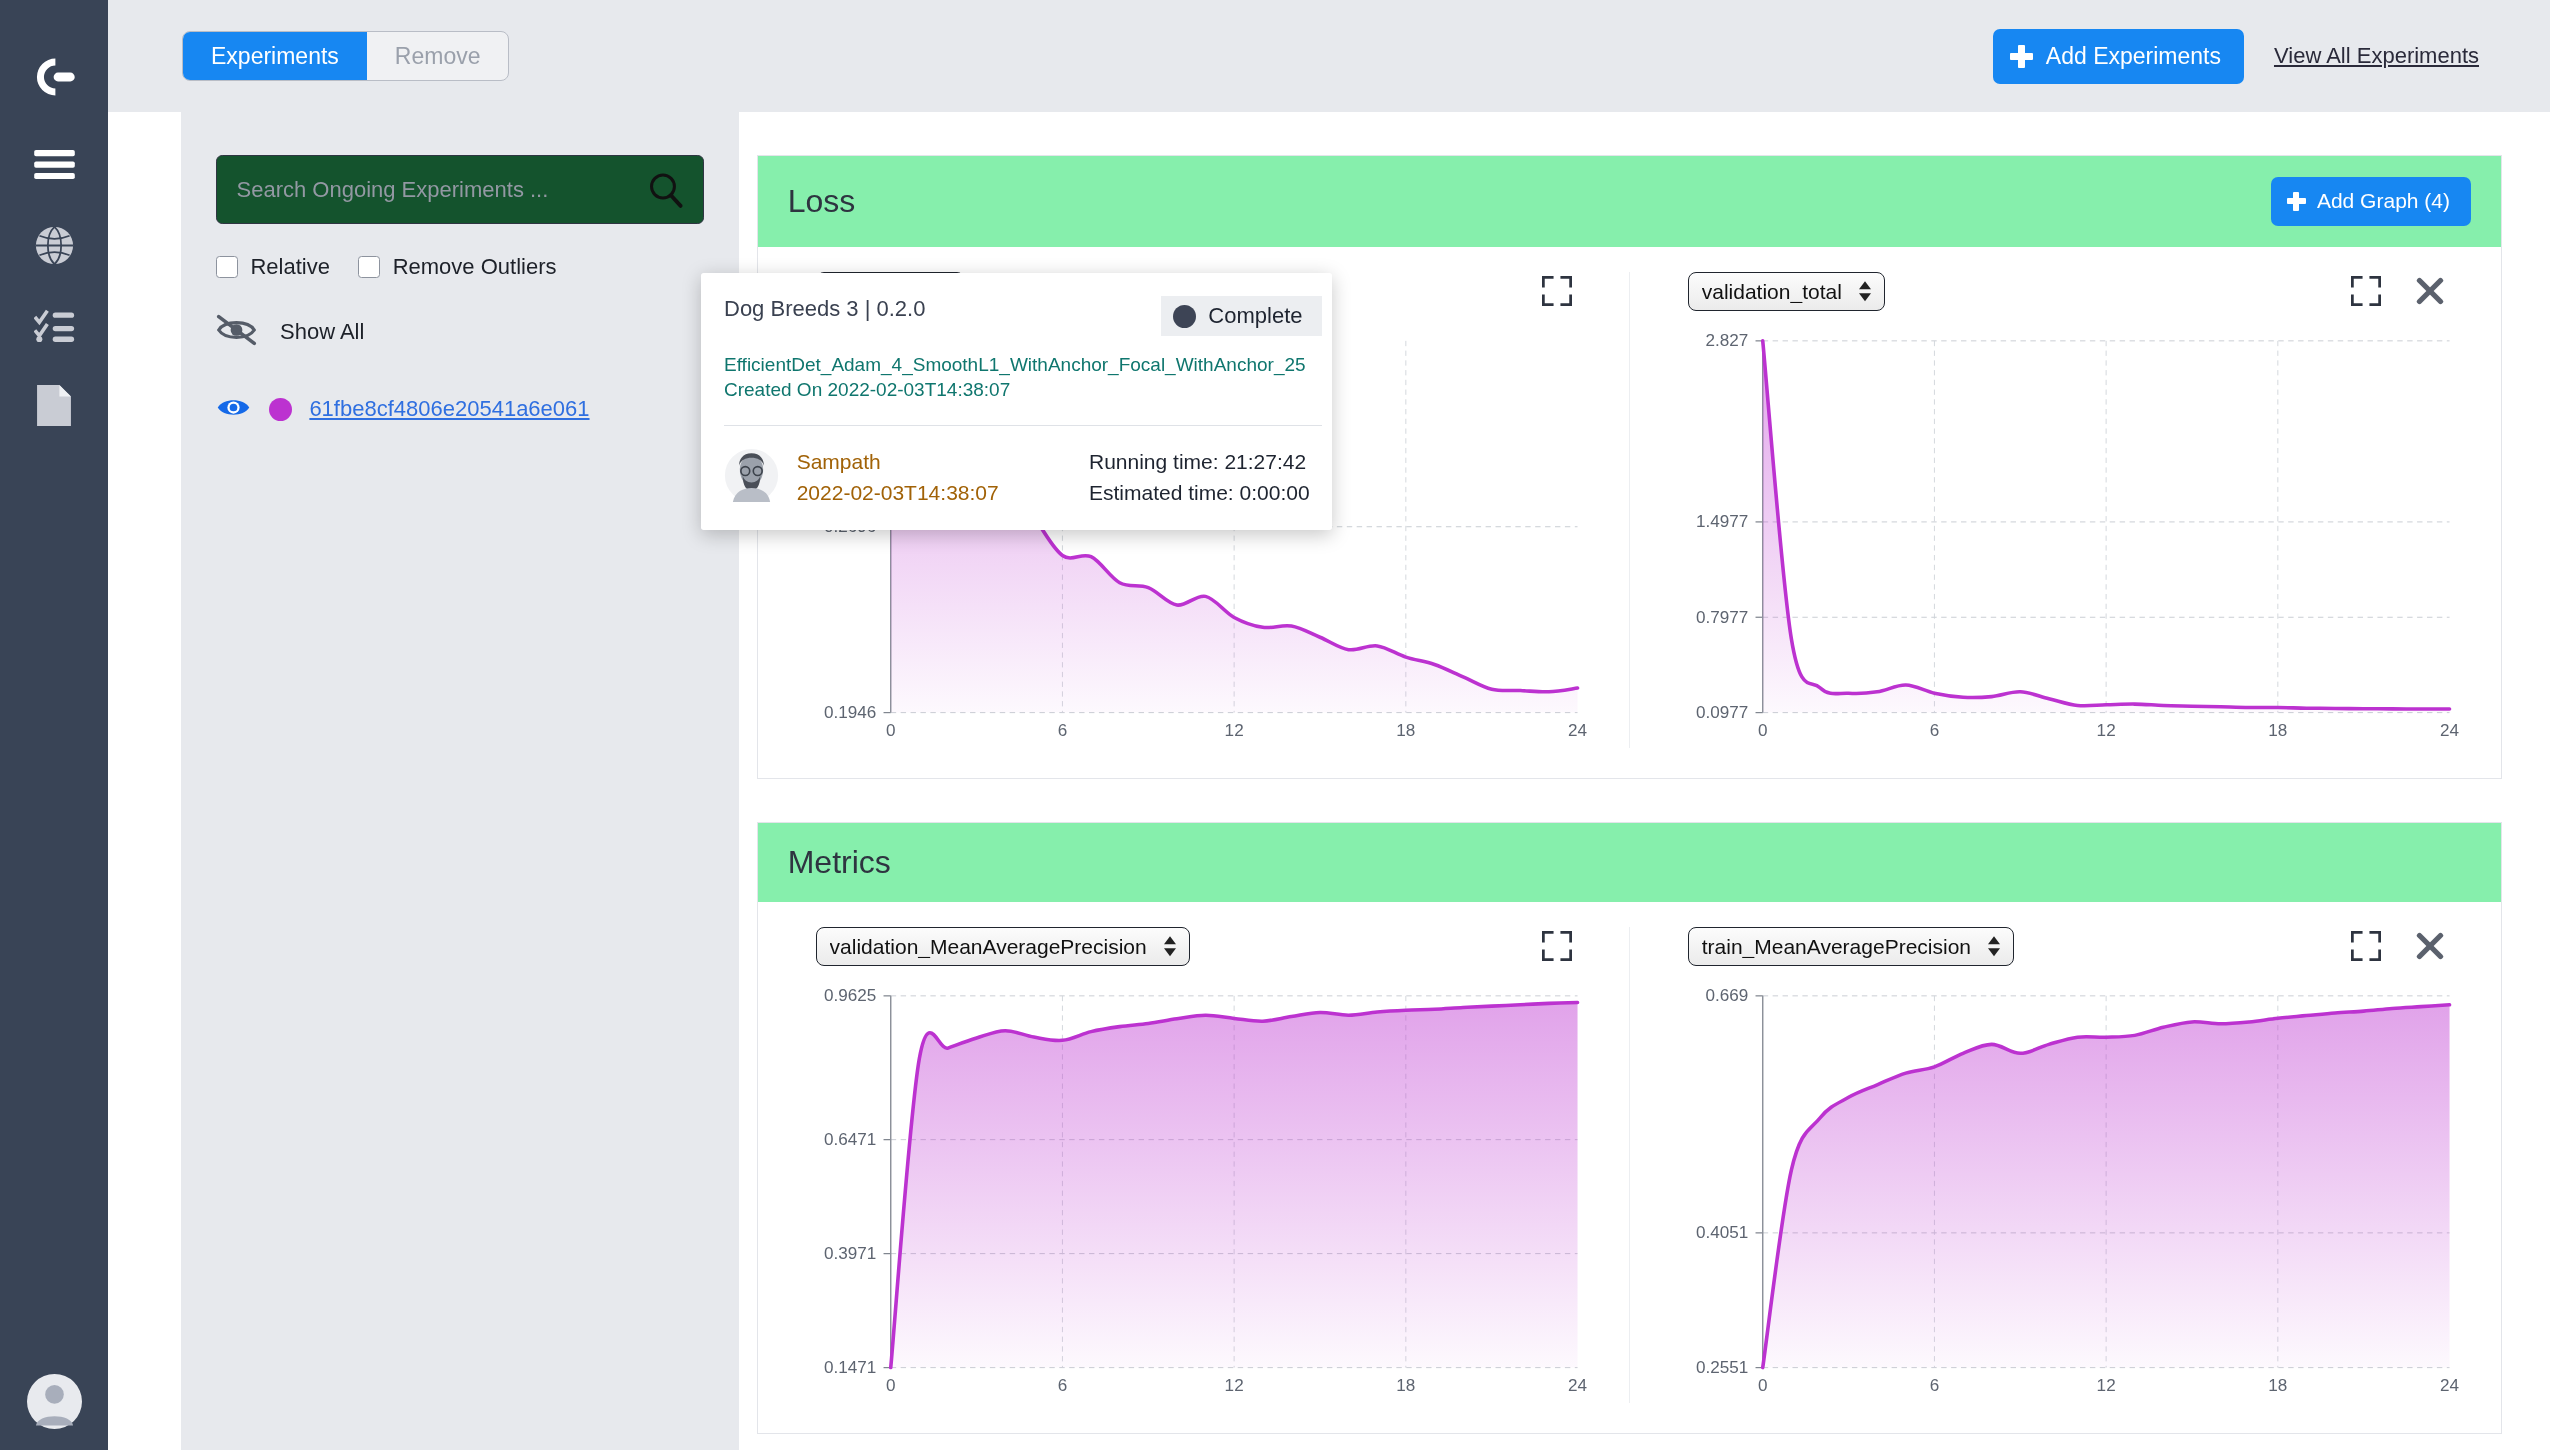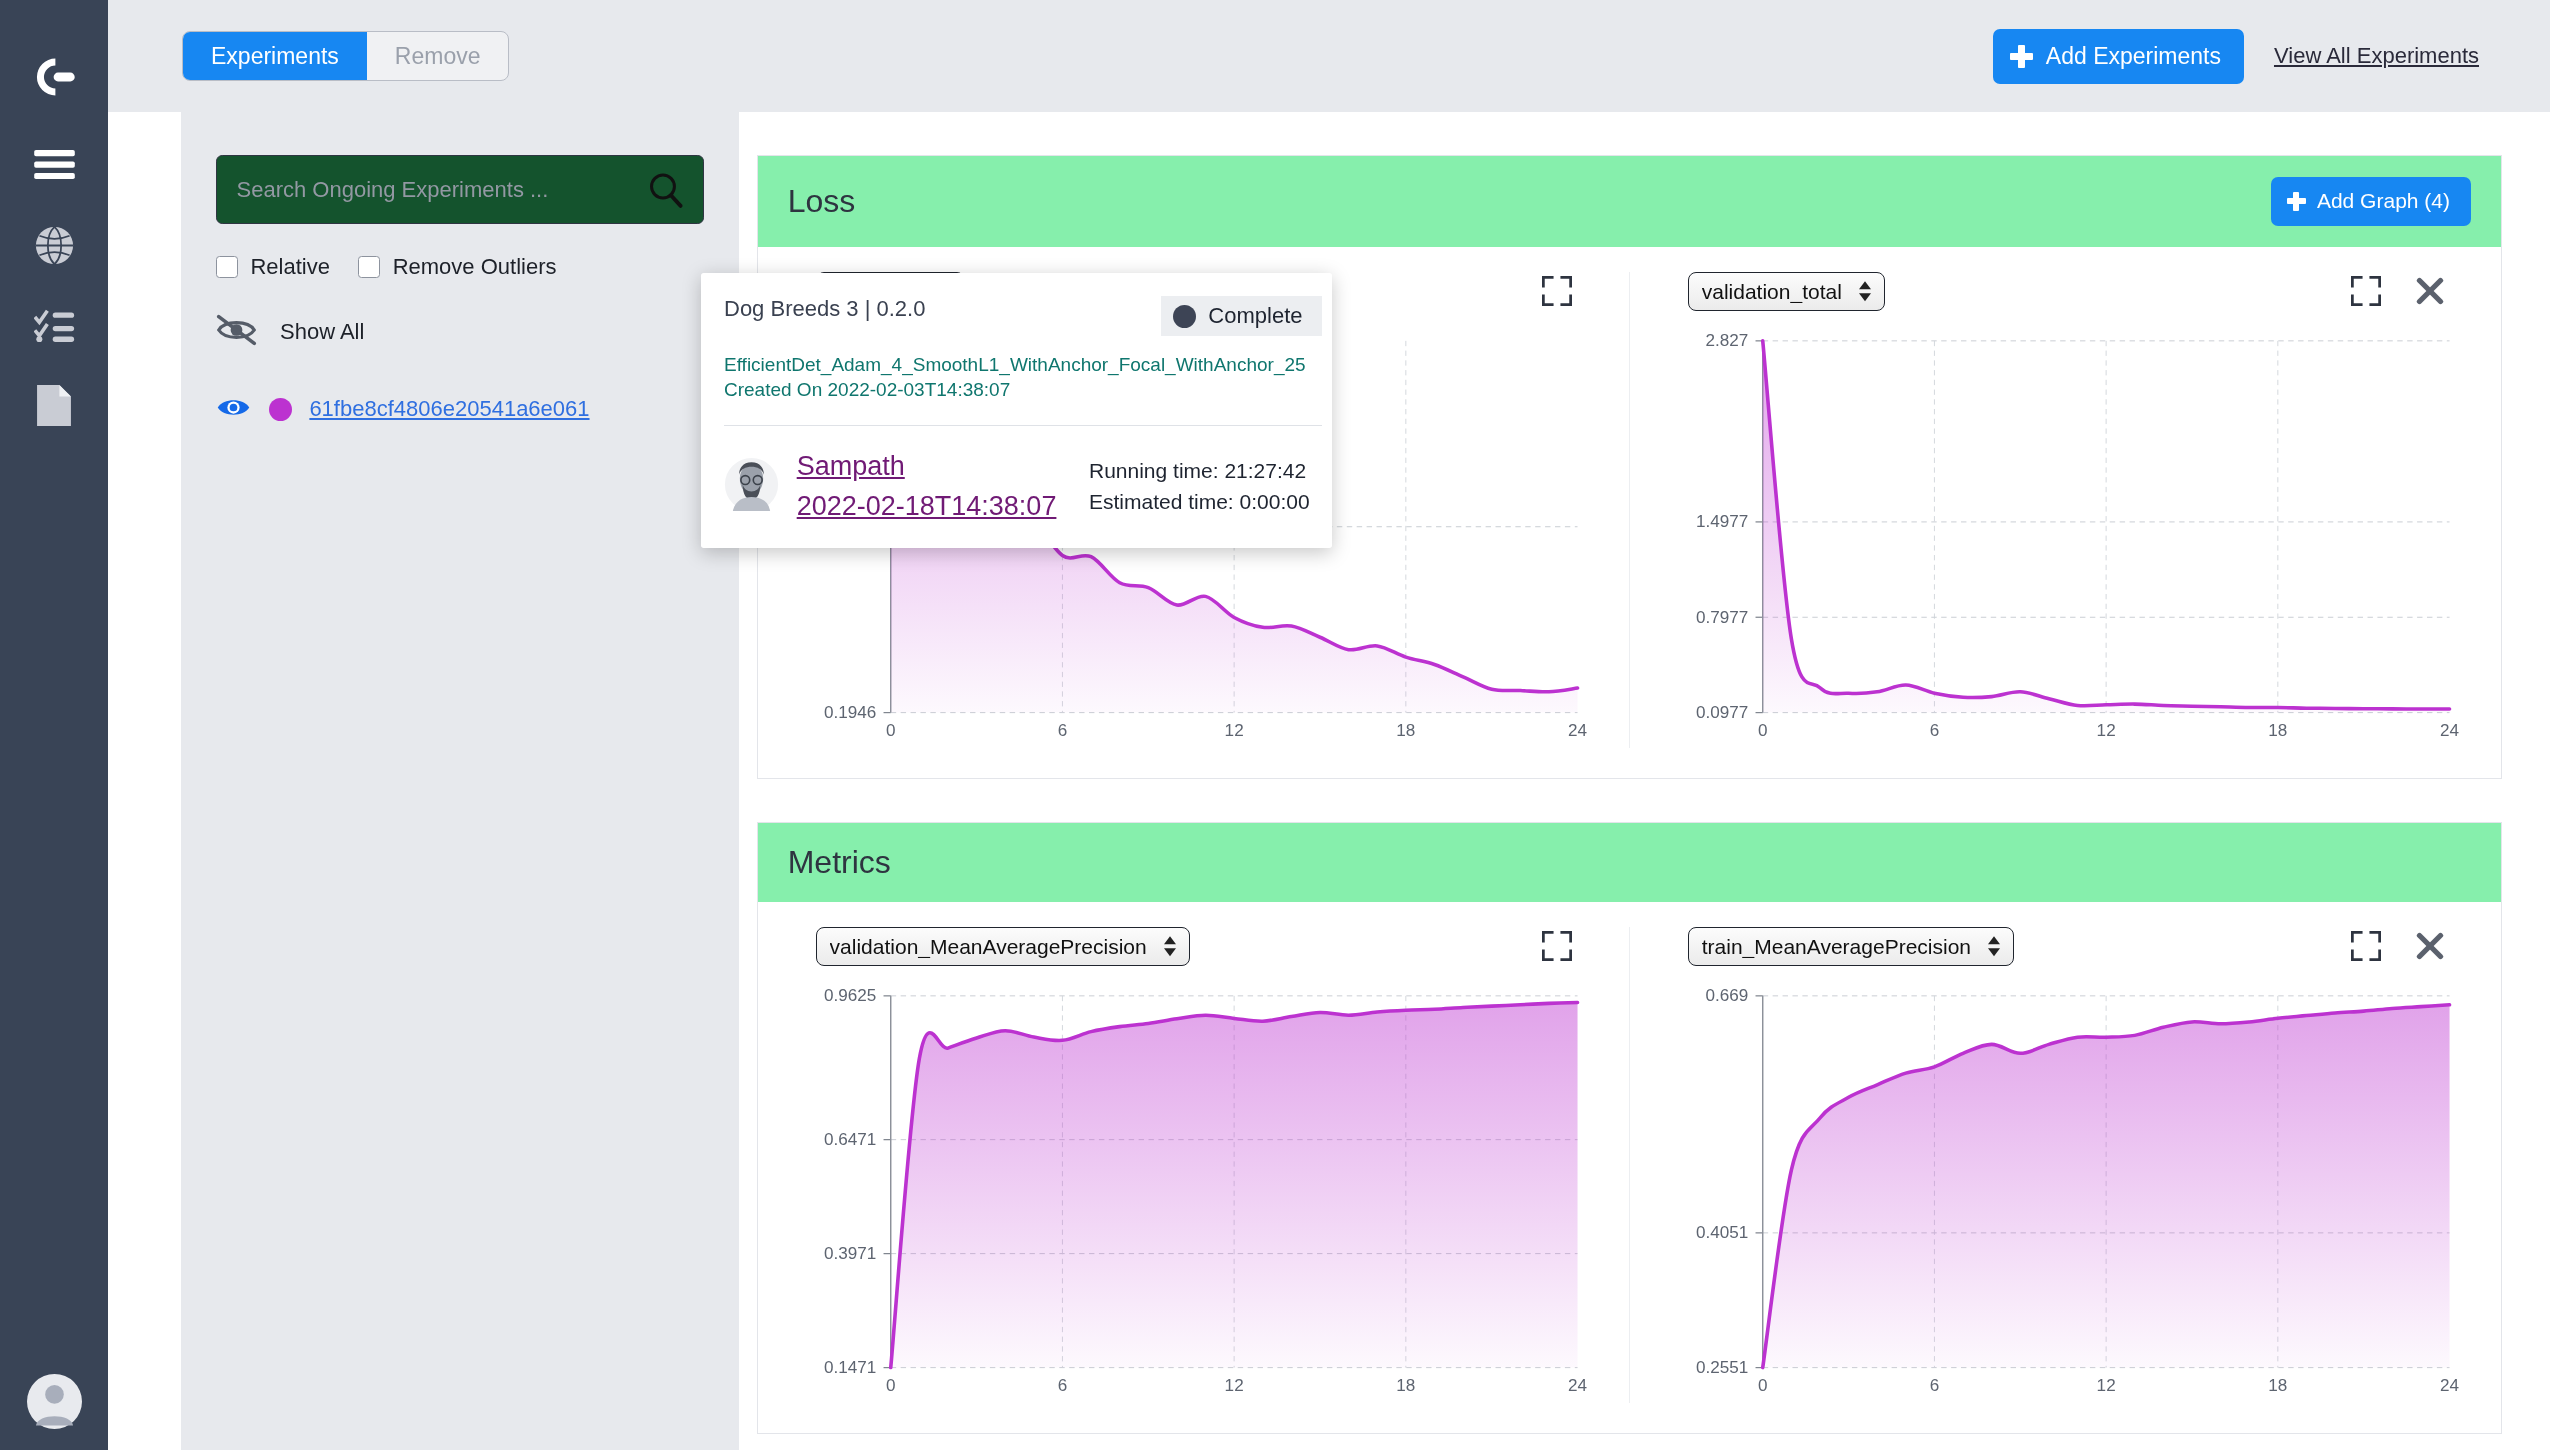--- a/index.html
+++ b/index.html
@@ -191,21 +191,21 @@
     display: inline-block;
   }
   .tt-status-label { font-size: 22px; color: #1e2430; }
   .tt-desc {
     font-size: 19px; color: #0f766e; line-height: 1.32; margin-top: 16px;
     word-break: break-word;
   }
   .tt-divider { height: 0.9px; background: #dfe2e7; margin: 23px 0 19.5px 0; }
   .tt-row2 { display: flex; align-items: center; }
   .tt-user { display: flex; align-items: center; gap: 17.7px; }
-  .tt-user-text { font-size: 27px; color: #701a75; line-height: 1.5; text-decoration: underline; }
+  .tt-user-text { font-size: 21px; color: #a16207; line-height: 1.5; }
   .tt-times {
     margin-left: auto; font-size: 21px; color: #1e2430; line-height: 1.5;
     text-align: left; padding-right: 12.4px;
   }
 </style>
 </head>
 <body>
 
 <div class="app">
 
@@ -580,21 +580,21 @@
             <path d="M31 10 C41 10 45 18 44 27 C43 36 38 42 31 42 C24 42 19 36 18 27 C17 18 21 10 31 10 Z" fill="#9ba1ab"></path>
             <path d="M17 20 C20 8 42 8 45 20 C45 13 41 6 31 6 C21 6 17 13 17 20 Z" fill="#4a4f58"></path>
             <path d="M21 30 C22 42 40 42 41 30 C41 44 36 48 31 48 C26 48 21 44 21 30 Z" fill="#4a4f58"></path>
             <circle cx="24" cy="26" r="5" fill="none" stroke="#3c424b" stroke-width="1.8"></circle>
             <circle cx="38" cy="26" r="5" fill="none" stroke="#3c424b" stroke-width="1.8"></circle>
             <path d="M10 61 C12 49 22 45 31 45 C40 45 50 49 52 61 Z" fill="#b9bec7"></path>
           </svg>
         </span>
         <div class="tt-user-text">
           <div>Sampath</div>
-          <div>2022-02-18T14:38:07</div>
+          <div>2022-02-03T14:38:07</div>
         </div>
       </div>
       <div class="tt-times">
         <div>Running time: 21:27:42</div>
         <div>Estimated time: 0:00:00</div>
       </div>
     </div>
   </div>
 
 </div>

